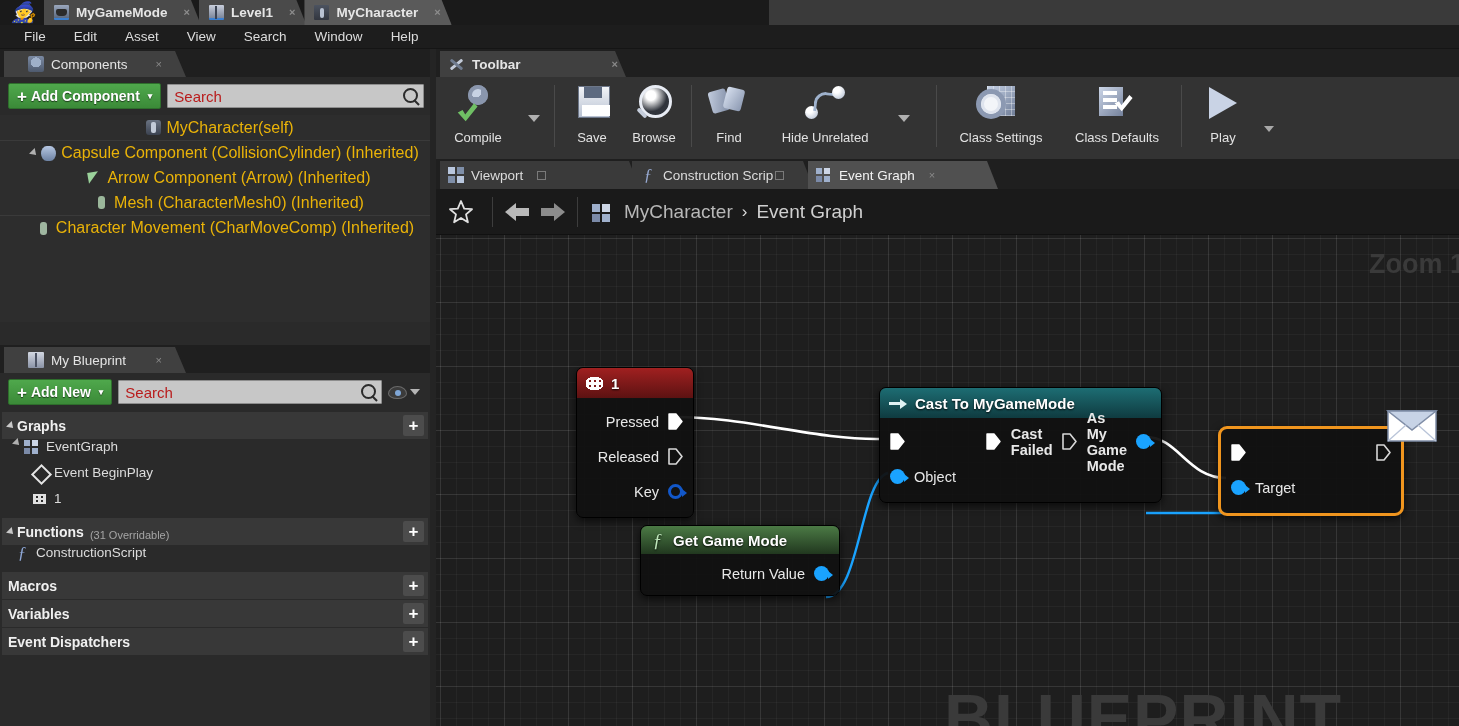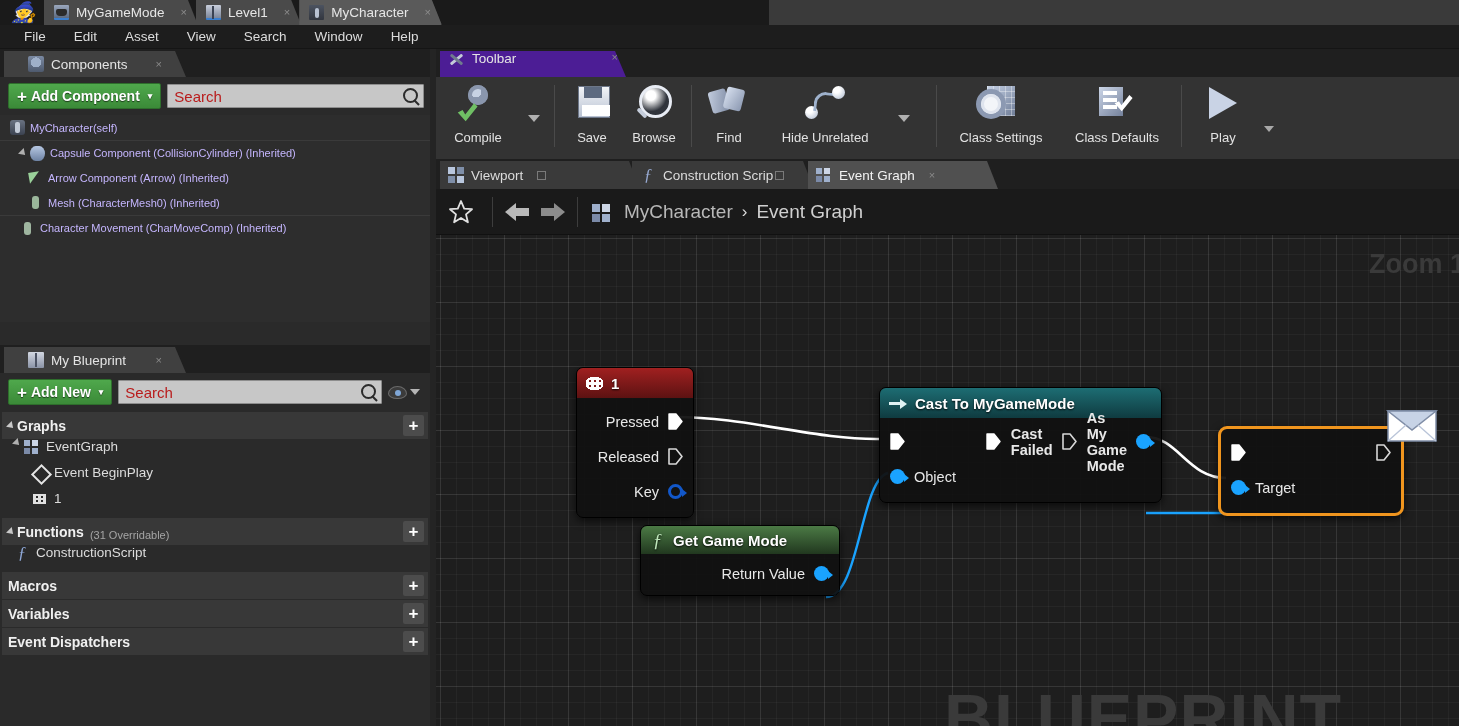--- a/index.html
+++ b/index.html
@@ -16,21 +16,21 @@
   .tabbar {
     position: absolute; top: 0; left: 0; width: 1459px; height: 25px;
     background: #1a1a1a;
   }
   .ue-logo {
     position: absolute; left: 4px; top: 0px; width: 40px; height: 25px;
     color: #cfcfcf; font-family: "Liberation Serif", serif;
     font-size: 20px; font-weight: bold; text-align: center; line-height: 25px;
     font-style: italic;
   }
-  .doctabs { position: absolute; left: 44px; top: 0; height: 25px; display: flex; }
+  .doctabs { position: absolute; left: 44px; top: 0; height: 25px; display: flex; font-weight: bold; }
   .doctab {
     position: relative; height: 25px; display: flex; align-items: center;
     padding: 0 10px 0 10px; background: #4a4a4a; color: #e6e6e6;
     font-size: 13.5px; margin-right: -2px;
     border-right: 1px solid #2a2a2a;
     clip-path: polygon(0 0, calc(100% - 10px) 0, 100% 100%, 0 100%);
   }
   .doctab.active { background: #5a5a5a; }
   .doctab .ticon {
     width: 15px; height: 15px; margin-right: 7px; border-radius: 1px;
@@ -95,21 +95,21 @@
     background: #2b2b2b; transform: rotate(45deg); transform-origin: left center;
   }
   .eyebtn { display:flex; align-items:center; gap:3px; padding-right:4px;}
   .eye-icon { width: 19px; height: 13px; border-radius: 50%/60% 60% 40% 40%;
     background: #3b3b3b; border:1px solid #6a6a6a; position:relative;}
   .eye-icon::after{content:"";position:absolute;left:6px;top:3px;width:6px;height:6px;border-radius:50%;background:#7fa6d6;}
   .down-caret { width:0;height:0;border-left:5px solid transparent;border-right:5px solid transparent;border-top:6px solid #b5b5b5;}
 
   
   .comp-tree { background:#2d2d2d; }
-  .comp-row { display:flex; align-items:center; height: 25px; padding-left: 10px; color:#c4b5fd; font-size:11px;}
+  .comp-row { display:flex; align-items:center; height: 25px; padding-left: 10px; color:#eab308; font-size:16px;justify-content:center;}
   .comp-row.sep { border-top: 1px solid #3a3a3a; padding-left: 20px; }
   .arrow-tri { width:0;height:0;border-left:6px solid #b0b0b0;border-top:4px solid transparent;border-bottom:4px solid transparent;
     margin-right:4px; transform: rotate(45deg);}
   .ci { width:15px;height:15px;margin-right:5px;flex:0 0 auto;position:relative;}
   .ci.pawn { background: linear-gradient(#6a7382,#3b4250); border-radius: 3px;}
   .ci.pawn::after{content:"";position:absolute;left:5px;top:2px;width:5px;height:11px;background:#c3cbd8;border-radius:2px;}
   .ci.capsule { background: linear-gradient(#b6c7e2,#6d82a3); border-radius: 7px/9px;}
   .ci.arrow { background: transparent;}
   .ci.arrow::after{content:"";position:absolute;left:1px;top:2px;width:0;height:0;
     border-left:11px solid #9ad19a; border-bottom:11px solid transparent; transform:rotate(-10deg);}
@@ -148,23 +148,24 @@
     background: repeating-linear-gradient(90deg,#e0e0e0 0 3px, transparent 3px 5px),
                 repeating-linear-gradient(0deg,#e0e0e0 0 2px, transparent 2px 4px);}
   .mi.func { background:transparent; color:#8fa8d8; font-family:"Liberation Serif",serif; font-style:italic;
     font-size:17px; line-height:16px; text-align:center;}
 
   
   .rightarea { position:absolute; left:436px; top:49px; width:1023px; height:677px; background:#2a2a2a;}
 
   .tb-tabrow { position:relative; height:28px; background:#1f1f1f;}
   .tb-tab {
-    position:absolute; left:4px; top:2px; height:26px; min-width:186px; background:#4c1d95;
-    display:flex; padding:0 8px; color:#e4e4e4; font-size:13.5px;
+    position:absolute; left:4px; top:2px; height:26px; min-width:186px; background:#404040;
+    display:flex; align-items:center; padding:0 8px; color:#e4e4e4; font-size:13.5px;
     clip-path: polygon(0 0, calc(100% - 11px) 0, 100% 100%, 0 100%);
+    font-weight: bold;
   }
   .tb-icon { width:17px;height:17px;margin-right:7px;position:relative;flex:0 0 auto;}
   .tb-icon.wrench::before{content:"";position:absolute;left:1px;top:7px;width:15px;height:3px;
     background:#c3cbd9; transform: rotate(-40deg); border-radius:1px;}
   .tb-icon.wrench::after{content:"";position:absolute;left:1px;top:7px;width:15px;height:3px;
     background:#6f7b8e; transform: rotate(40deg); border-radius:1px;}
   .tb-tab .tb-close{margin-left:auto; color:#8a8a8a;font-size:11px;padding-left:20px;}
 
   .toolbar { position:relative; height:82px; background:#333333; display:flex; align-items:flex-start;}
   .tbtn { display:flex; flex-direction:column; align-items:center; justify-content:flex-start;

